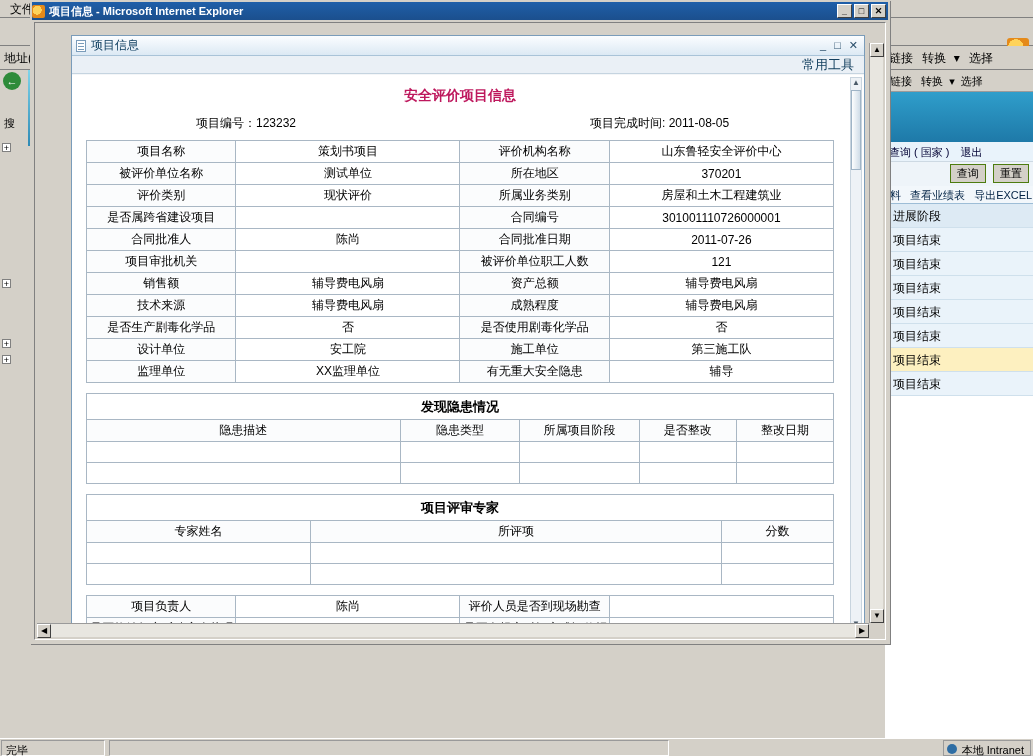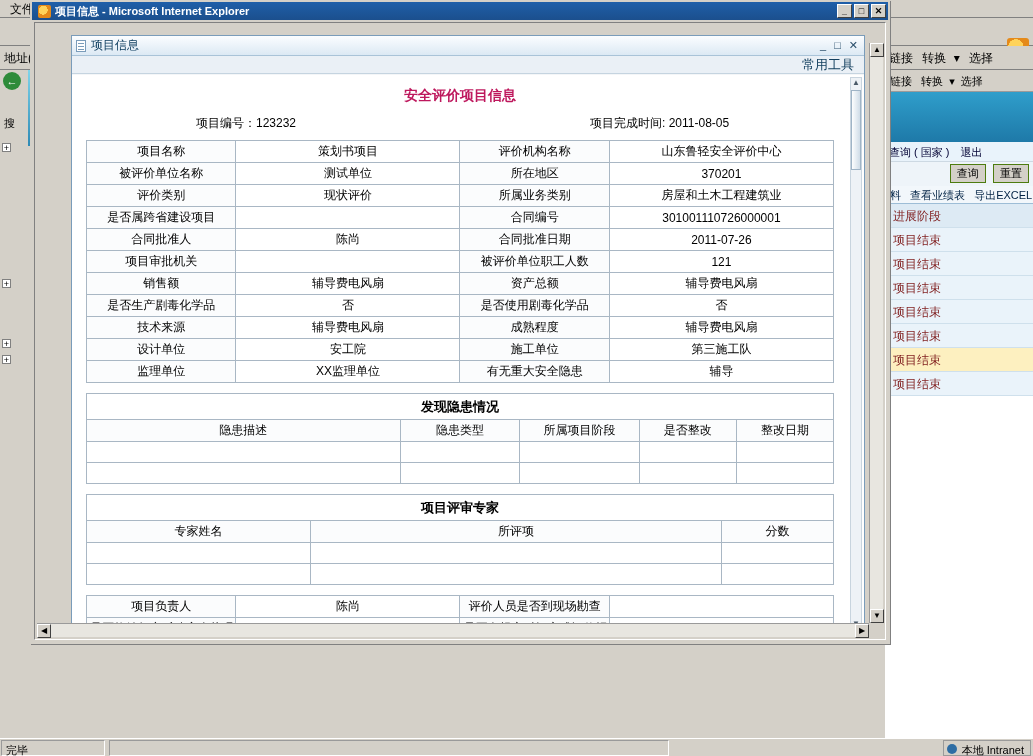--- a/index.html
+++ b/index.html
@@ -86,21 +86,21 @@
     background:#d4d0c8; border:1px solid #4d7c0f; margin-left:4px;
   }
   .bg-tabrow {
     height:18px; background:#f2f7fb; font-size:11px; line-height:18px;
     border-bottom:1px solid #9dbdd6; white-space:nowrap; padding-left:2px;
     color:#024;
   }
   .bg-tabrow .t { display:inline-block; padding:0 3px; }
   .bg-list .row {
     height:24px; line-height:24px; font-size:12px; padding-left:8px;
-    border-bottom:1px solid #cfe0ec; background:#eaf3fa; color:#7f1d1d;
+    border-bottom:1px solid #cfe0ec; background:#eaf3fa; color:#000000;
   }
   .bg-list .row.header { background:#ddeaf4; }
   .bg-list .row.sel { background:#fdf0c0; }
 
   .bg-status {
     position:absolute; left:0; bottom:0; width:1033px; height:18px;
     background:#d4d0c8; border-top:1px solid #fff;
     font-size:11px; line-height:18px;
   }
   .bg-status .cell {
@@ -118,21 +118,21 @@
   }
 
   
   .iewin {
     position:absolute; left:30px; top:0; width:860px; height:644px;
     background:#d4d0c8; border:2px solid #d4d0c8; box-shadow:1px 1px 0 #808080;
   }
   .ie-title {
     height:18px; background:linear-gradient(180deg,#1f5fa9,#1b4f8d);
     color:#fff; font-size:11px; font-weight:bold; line-height:18px;
-    padding-left:6px; display:flex; align-items:center;
+    padding-left:0; display:flex; align-items:center;
   }
   .ie-title .ico {
     width:13px; height:13px; margin-right:4px; flex:none;
     background:radial-gradient(circle at 40% 40%, #ffd35a 0 40%, #e58a1a 41% 100%);
     border-radius:2px;
   }
   .ie-title .txt { flex:1; overflow:hidden; white-space:nowrap; }
   .ie-title .wbtns { flex:none; display:flex; gap:2px; padding-right:2px; }
   .ie-title .wbtns span {
     width:15px; height:14px; background:#d4d0c8; border:1px solid #fff;
@@ -411,30 +411,30 @@
                 <td class="lbl">被评价单位职工人数</td>
                 <td>121</td>
               </tr>
               <tr>
                 <td class="lbl">销售额</td>
                 <td>辅导费电风扇</td>
                 <td class="lbl">资产总额</td>
                 <td>辅导费电风扇</td>
               </tr>
               <tr>
+                <td class="lbl">技术来源</td>
+                <td>辅导费电风扇</td>
+                <td class="lbl">成熟程度</td>
+                <td>辅导费电风扇</td>
+              </tr>
+              <tr>
                 <td class="lbl">是否生产剧毒化学品</td>
                 <td>否</td>
                 <td class="lbl">是否使用剧毒化学品</td>
                 <td>否</td>
-              </tr>
-              <tr>
-                <td class="lbl">技术来源</td>
-                <td>辅导费电风扇</td>
-                <td class="lbl">成熟程度</td>
-                <td>辅导费电风扇</td>
               </tr>
               <tr>
                 <td class="lbl">设计单位</td>
                 <td>安工院</td>
                 <td class="lbl">施工单位</td>
                 <td>第三施工队</td>
               </tr>
               <tr>
                 <td class="lbl">监理单位</td>
                 <td>XX监理单位</td>

